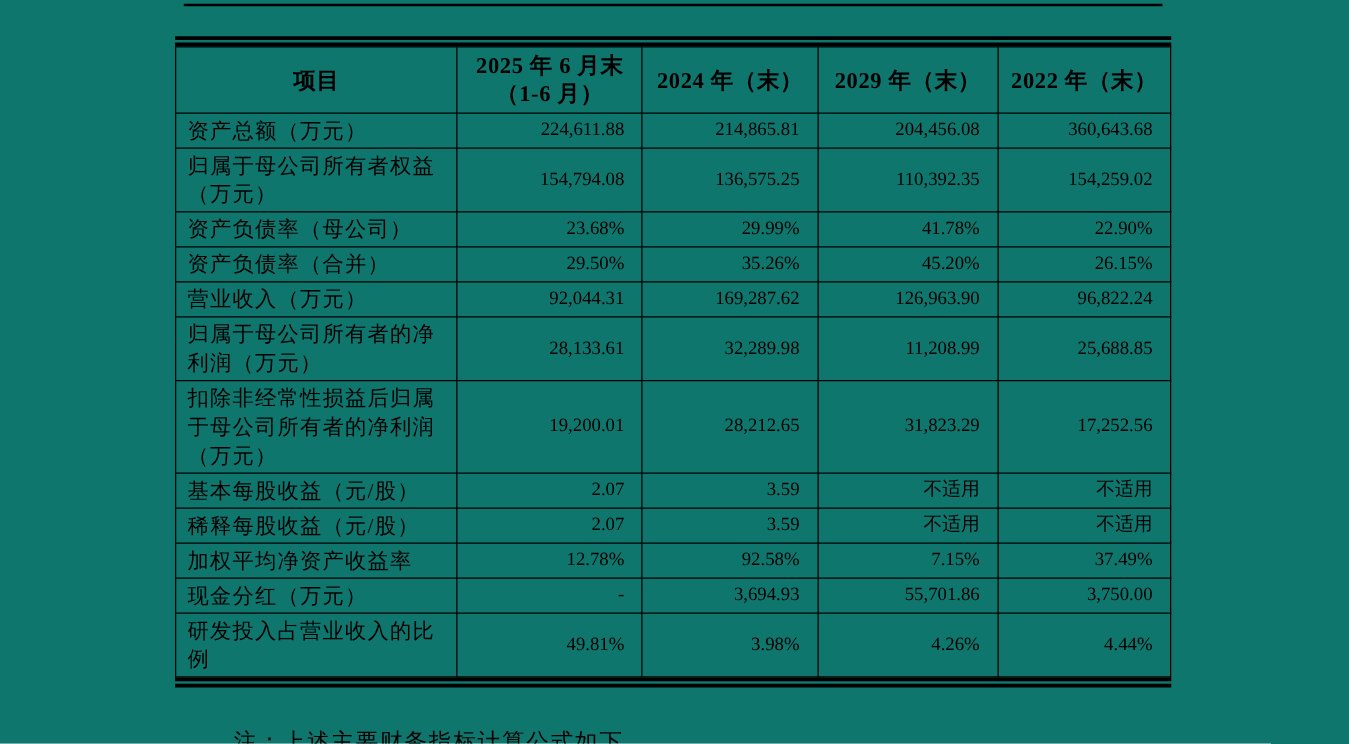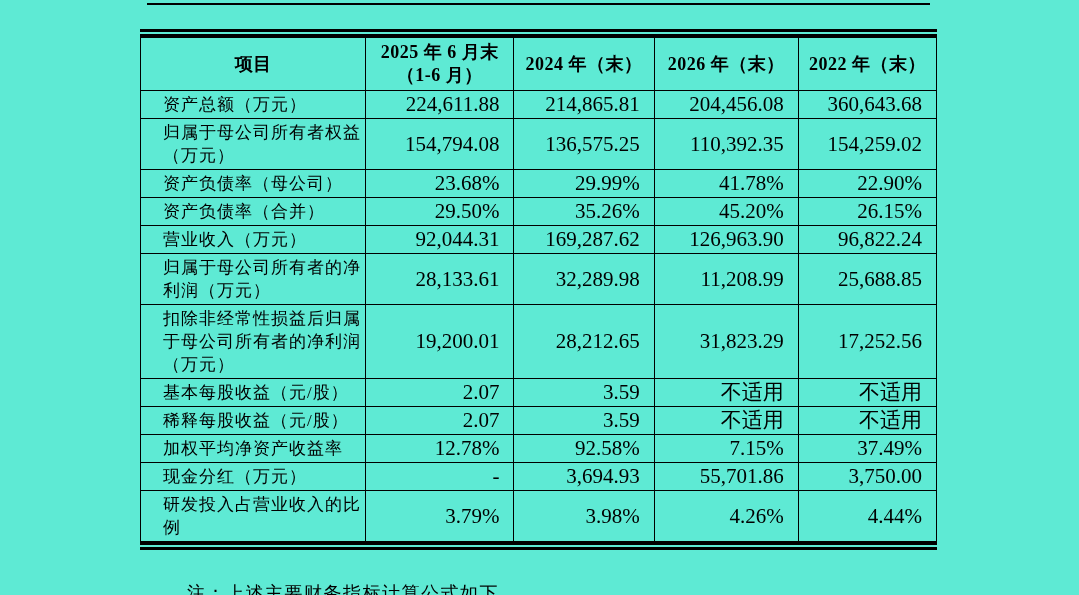--- a/index.html
+++ b/index.html
@@ -6,21 +6,21 @@
   html, body {
     width: 1079px; height: 595px;
     background: #ffffff;
     overflow: hidden;
     font-family: "Liberation Serif", "DejaVu Serif", serif;
     color: #000000;
   }
   .page {
     position: relative;
     width: 1079px; height: 595px;
-    background: #5eead4;
+    background: #0f766e;
     overflow: hidden;
   }
   .top-rule {
     position: absolute;
     left: 147px; top: 3px;
     width: 783px; height: 2px;
     background: #000000;
   }
   .table-wrap {
     position: absolute;
@@ -45,25 +45,25 @@
     font-size: 18px;
     font-weight: bold;
     text-align: center;
     white-space: pre-line;
     padding: 3px 2px;
     letter-spacing: 0.5px;
   }
   td.label {
     font-size: 17px;
     text-align: left;
-    padding: 2px 4px 2px 22px;
+    padding: 2px 4px 2px 9px;
     letter-spacing: 1px;
   }
   td.val {
-    font-size: 21px;
+    font-size: 15px;
     text-align: right;
     padding: 2px 14px 2px 2px;
   }
   .note {
     position: absolute;
     left: 187px; top: 582px;
     font-size: 18px;
     line-height: 22px;
     letter-spacing: 1.5px;
     white-space: nowrap;
@@ -84,21 +84,21 @@
         <col style="width:140px">
         <col style="width:144px">
         <col style="width:138px">
       </colgroup>
       <thead>
         <tr>
           <th>项目</th>
           <th>2025 年 6 月末
 （1-6 月）</th>
           <th>2024 年（末）</th>
-          <th>2026 年（末）</th>
+          <th>2029 年（末）</th>
           <th>2022 年（末）</th>
         </tr>
       </thead>
       <tbody>
   <tr>
     <td class="label">资产总额（万元）</td>
     <td class="val">224,611.88</td>
     <td class="val">214,865.81</td>
     <td class="val">204,456.08</td>
     <td class="val">360,643.68</td>
@@ -180,21 +180,21 @@
   <tr>
     <td class="label">现金分红（万元）</td>
     <td class="val">-</td>
     <td class="val">3,694.93</td>
     <td class="val">55,701.86</td>
     <td class="val">3,750.00</td>
   </tr>
 
   <tr>
     <td class="label">研发投入占营业收入的比例</td>
-    <td class="val">3.79%</td>
+    <td class="val">49.81%</td>
     <td class="val">3.98%</td>
     <td class="val">4.26%</td>
     <td class="val">4.44%</td>
   </tr>
 </tbody>
     </table>
   </div>
 
   <div class="note">
     <span>注：上述主要财务指标计算公式如下</span>

